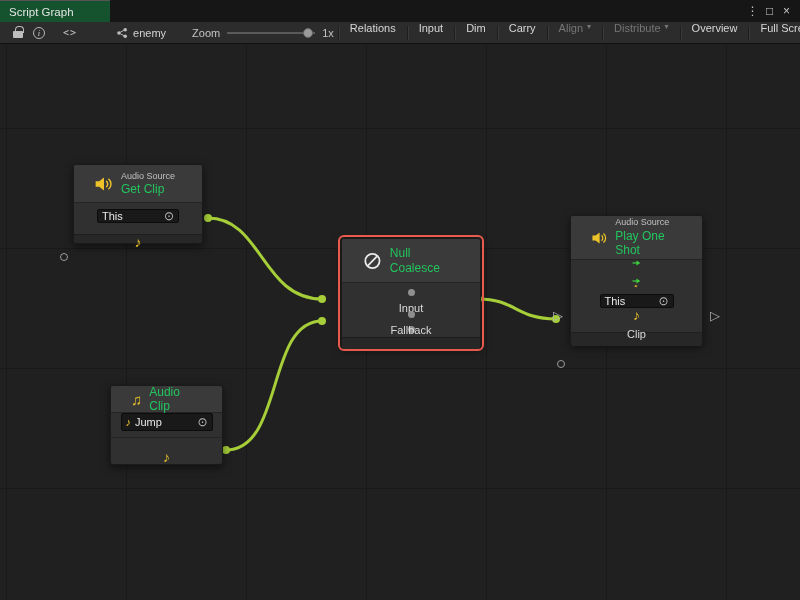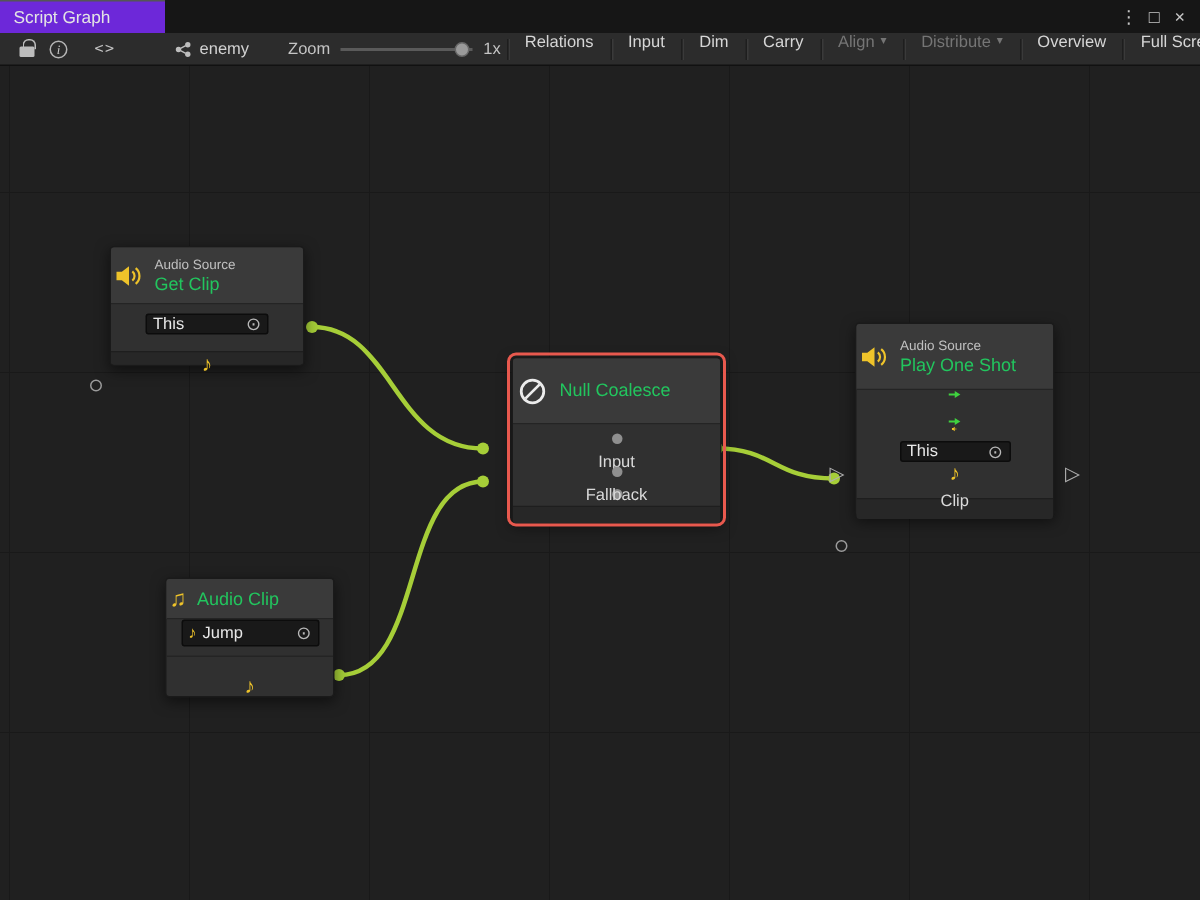--- a/index.html
+++ b/index.html
@@ -2,21 +2,21 @@
 <html style="--wire: #a6ce38; --yellow: #eec32a; --selection: #e8594e; --flow: #3fd23f; --port: #8f8f8f;"><head>
 <meta charset="utf-8">
 <style>
   * { margin:0; padding:0; box-sizing:border-box; }
   html,body { width:800px; height:600px; overflow:hidden; background:#202020;
     font-family:"Liberation Sans", sans-serif; }
   .window { width:800px; height:600px; display:flex; flex-direction:column; background:#161616; }
 
   
   .tabbar { height:22px; background:#161616; display:flex; align-items:stretch; flex:none; }
-  .tab { background:#6d28d9; color:#e4e4e4; font-size:11.5px; display:flex; align-items:center;
+  .tab { background:#14532d; color:#e4e4e4; font-size:11.5px; display:flex; align-items:center;
     padding:0 32px 0 9px; border-top:1px solid #555; min-width:110px; }
   .win-controls { margin-left:auto; display:flex; align-items:center; padding-right:5px; color:#c6c6c6; }
   .win-btn { width:17px; text-align:center; font-size:12px; line-height:20px; cursor:default; }
 
   
   .toolbar { height:22px; background:#2c2c2c; border-bottom:1px solid #111; display:flex;
     align-items:center; font-size:11px; color:#cfcfcf; flex:none; padding:0 4px 0 8px; }
   .tool-icon { display:flex; align-items:center; justify-content:center; height:20px; padding:0 5px; cursor:default; }
   .tsep { width:1px; height:14px; background:#1e1e1e; margin:0 4px; box-shadow:1px 0 0 #3a3a3a; }
   .lock { width:10px; height:7px; background:#bdbdbd; border-radius:1px; position:relative; margin-top:4px; }
@@ -46,21 +46,21 @@
     background-position:0 84px, 6px 0; }
   .wires { position:absolute; left:0; top:0; z-index:1; pointer-events:none; }
   .wire { fill:none; stroke:var(--wire,#a6ce38); stroke-width:3; }
   .wire-dot { fill:var(--wire,#a6ce38); }
 
   
   .node { position:absolute; z-index:2; background:#303030; border:1px solid #1a1a1a; border-radius:3px;
     box-shadow:0 3px 9px rgba(0,0,0,.5); }
   .node.selected { outline:2px solid var(--selection,#e8594e); outline-offset:1px; }
   .node-header { background:#3a3a3a; border-bottom:1px solid #242424; display:flex; align-items:center;
-    gap:7px; padding:0 2px; border-radius:2px 2px 0 0; }
+    gap:7px; padding:0 20px; border-radius:2px 2px 0 0; }
   .cat { font-size:9px; color:#c0c0c0; line-height:1.25; }
   .title { font-size:12px; color:#22c55e; line-height:1.2; }
   .row { display:flex; align-items:center; padding:0 9px; gap:6px; position:relative;flex-direction:column; }
   .spacer { flex:1; }
   .node-footer { background:#272727; border-top:1px solid #1e1e1e; border-radius:0 0 2px 2px; }
   .yellow { color:var(--yellow,#eec32a); }
   .green { color:var(--flow,#3fd23f); }
   .note { font-size:14px; line-height:1; }
   .port-label { font-size:11px; color:#dadada; }
   .dot { width:7px; height:7px; border-radius:50%; background:var(--port,#8f8f8f); flex:none; }

